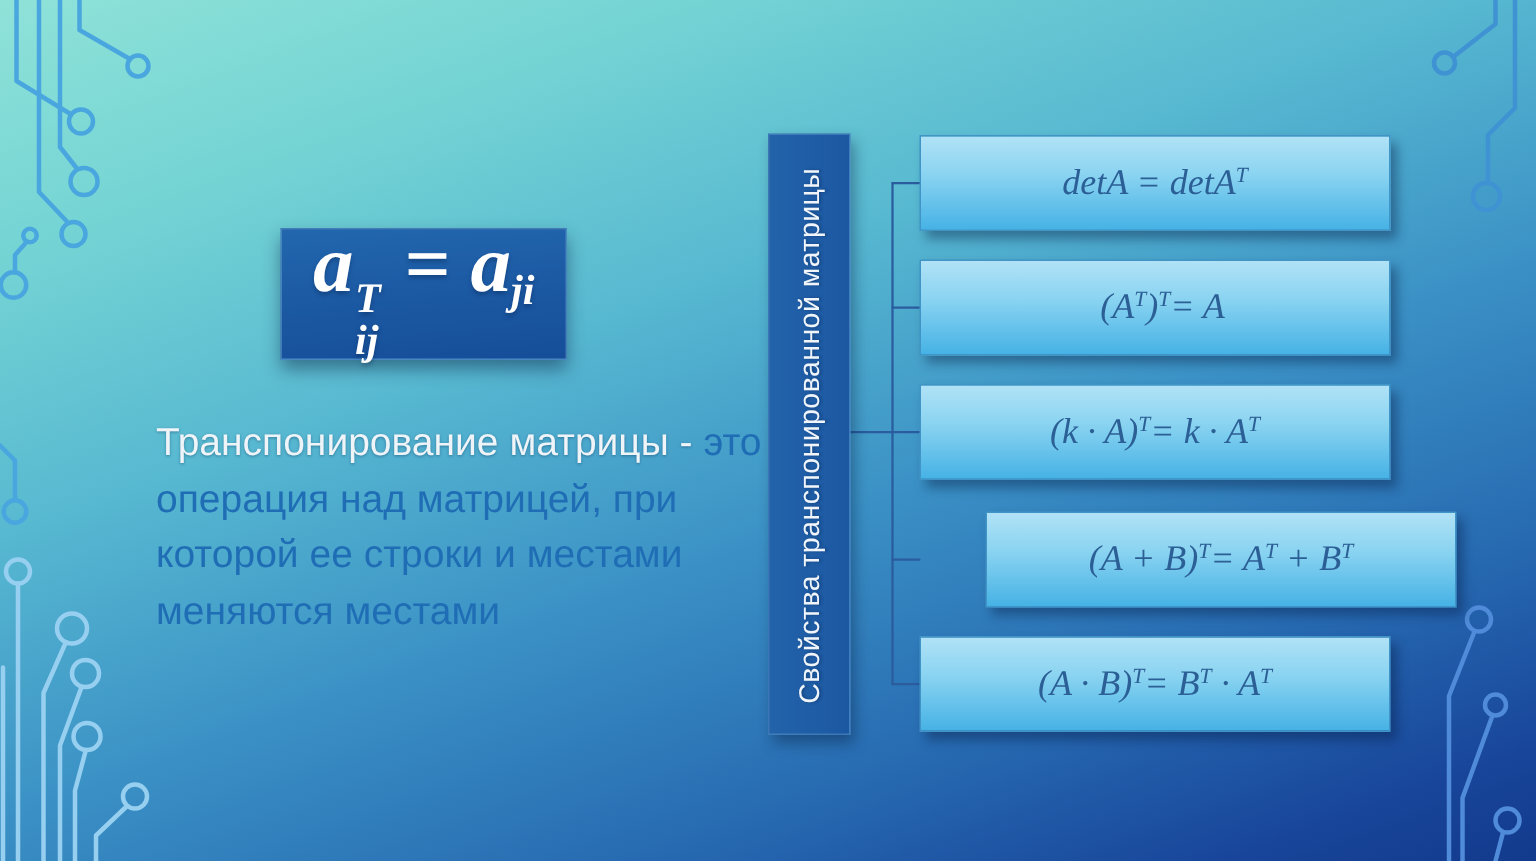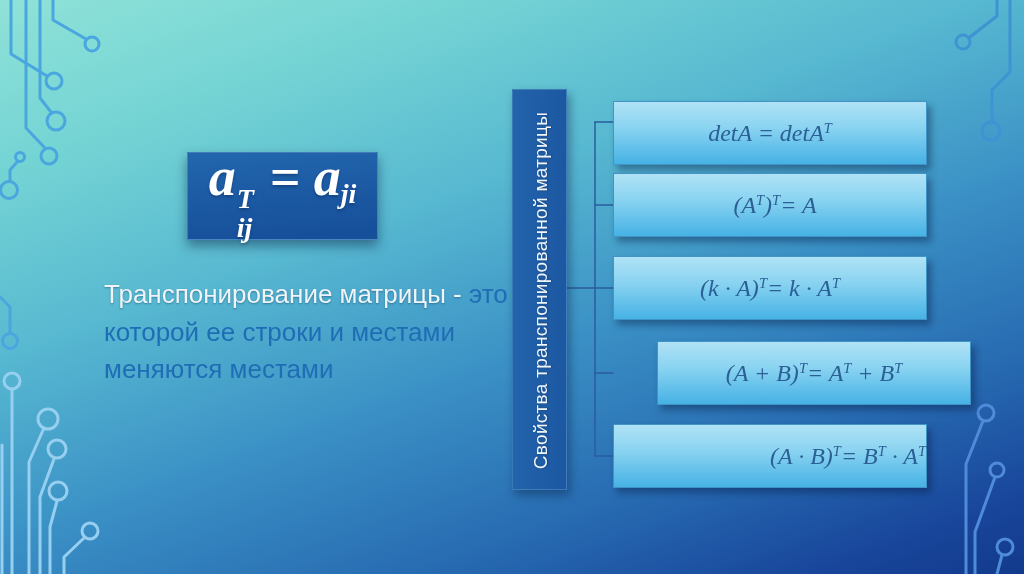--- a/index.html
+++ b/index.html
@@ -55,22 +55,22 @@
   }
 
   
   .prop-card{
     position:absolute; left:613px; width:314px; height:64px; z-index:2;
     background:linear-gradient(180deg,#b0e2f6 0%,#8bd4f1 40%,#46b2e5 100%);
     border:1px solid #4094c6;
     box-shadow:4px 5px 7px rgba(6,28,68,.42);
     display:flex; align-items:center; justify-content:center;
   }
-  .prop-card.p1{ top:90px;margin-top:11px; } .prop-card.p2{ top:173px;padding-left:10px; } .prop-card.p3{ top:256px; }
-  .prop-card.p4{ top:341px;margin-left:44px; } .prop-card.p5{ top:424px;justify-content:flex-end; }
+  .prop-card.p1{ top:90px; } .prop-card.p2{ top:173px;padding-left:10px; } .prop-card.p3{ top:256px; }
+  .prop-card.p4{ top:341px;margin-left:44px; } .prop-card.p5{ top:424px; }
   .prop-formula{
     font-family:"Liberation Serif", serif; font-style:italic;
     font-size:24px; line-height:1; color:#2b5f95; white-space:nowrap;
   }
   .prop-formula sup{ font-size:0.6em; line-height:0; vertical-align:0.55em; }
 </style>
 </head>
 <body>
 
 <div class="slide">
@@ -131,20 +131,21 @@
 
   <div class="formula-card">
     <div class="def-formula">a<span class="ss">
           <span>T</span>
           <span>ij</span>
         </span> = a<sub>ji</sub></div>
   </div>
 
   <div class="intro">
     <div class="line"><span class="wseg">Транспонирование матрицы - </span><span class="bseg">это</span></div>
+    <div class="line bseg">операция над матрицей, при</div>
     <div class="line bseg">которой ее строки и местами</div>
     <div class="line bseg">меняются местами</div>
   </div>
 
   <div class="vlabel-box">
     <div class="vlabel-inner">Свойства транспонированной матрицы</div>
   </div>
 
   <div class="prop-card p1">
     <div class="prop-formula">detA = detA<sup>T</sup></div>

